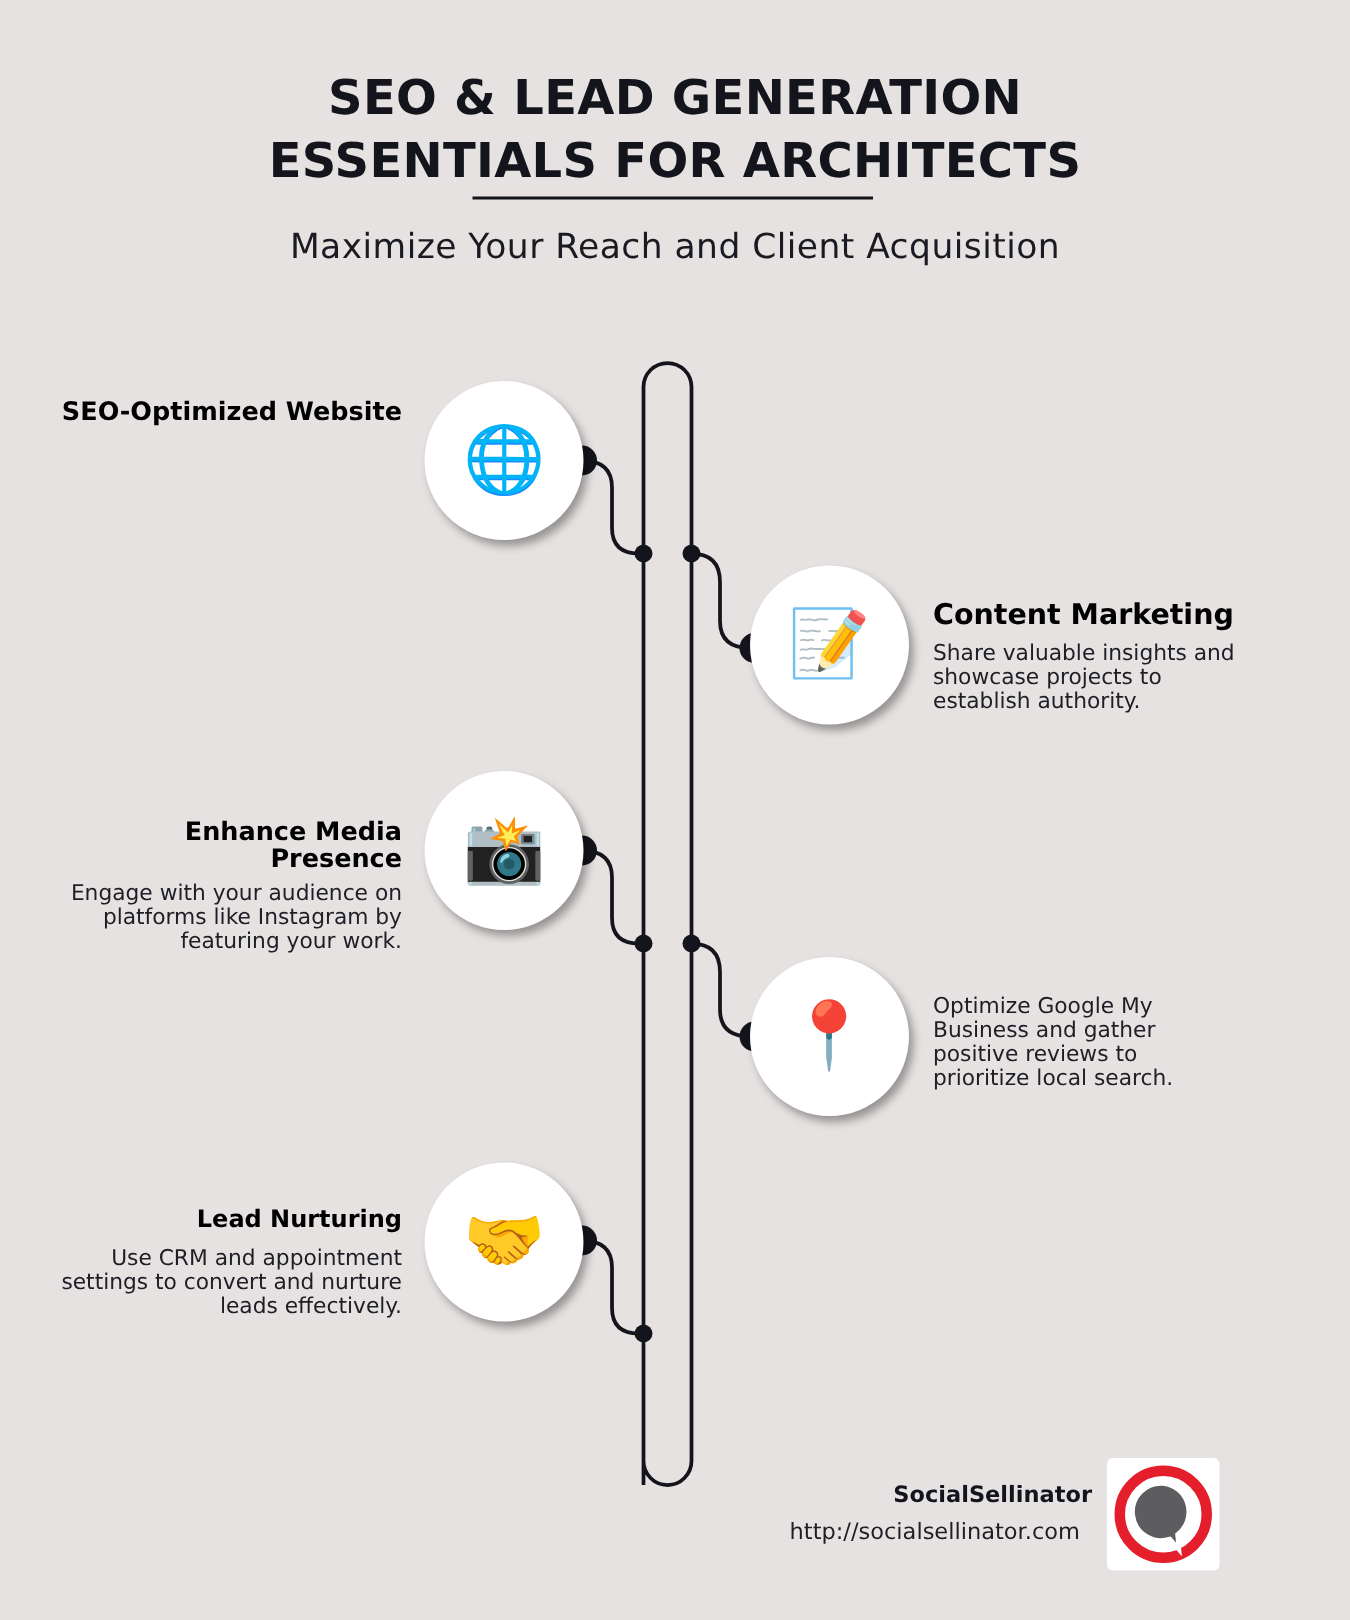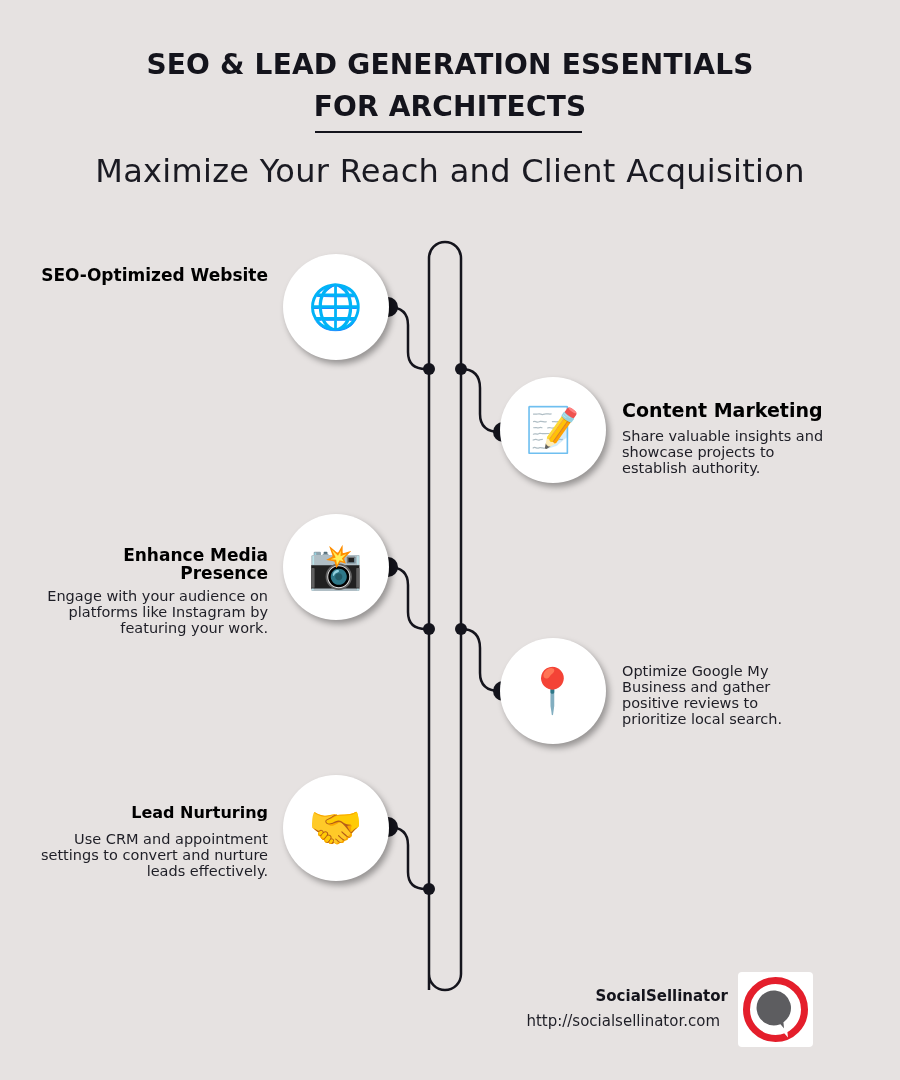--- a/index.html
+++ b/index.html
@@ -10,38 +10,38 @@
     color: #14141c;
     position: relative;
     overflow: hidden;
   }
   .title {
     position: absolute;
     left: 0; top: 44px; width: 900px;
     text-align: center;
     font-family: "DejaVu Sans", sans-serif;
     font-weight: bold;
-    font-size: 28px;
+    font-size: 32px;
     line-height: 42px;
     letter-spacing: 0.2px;
     color: #14141c;
     padding: 0 120px;
   }
   .title-rule {
     position: absolute;
     left: 315px; top: 131px;
     width: 267px; height: 2px;
     background: #14141c;
   }
   .subtitle {
     position: absolute;
     left: 0; top: 152px; width: 900px;
     text-align: center;
     font-family: "DejaVu Sans", sans-serif;
-    font-size: 32px;
+    font-size: 23px;
     font-weight: normal;
     letter-spacing: 0.3px;
     color: #1a1a22;
   }
   svg.connectors {
     position: absolute; left: 0; top: 0;
     width: 900px; height: 1080px;
     pointer-events: none;
   }
   .circle {

